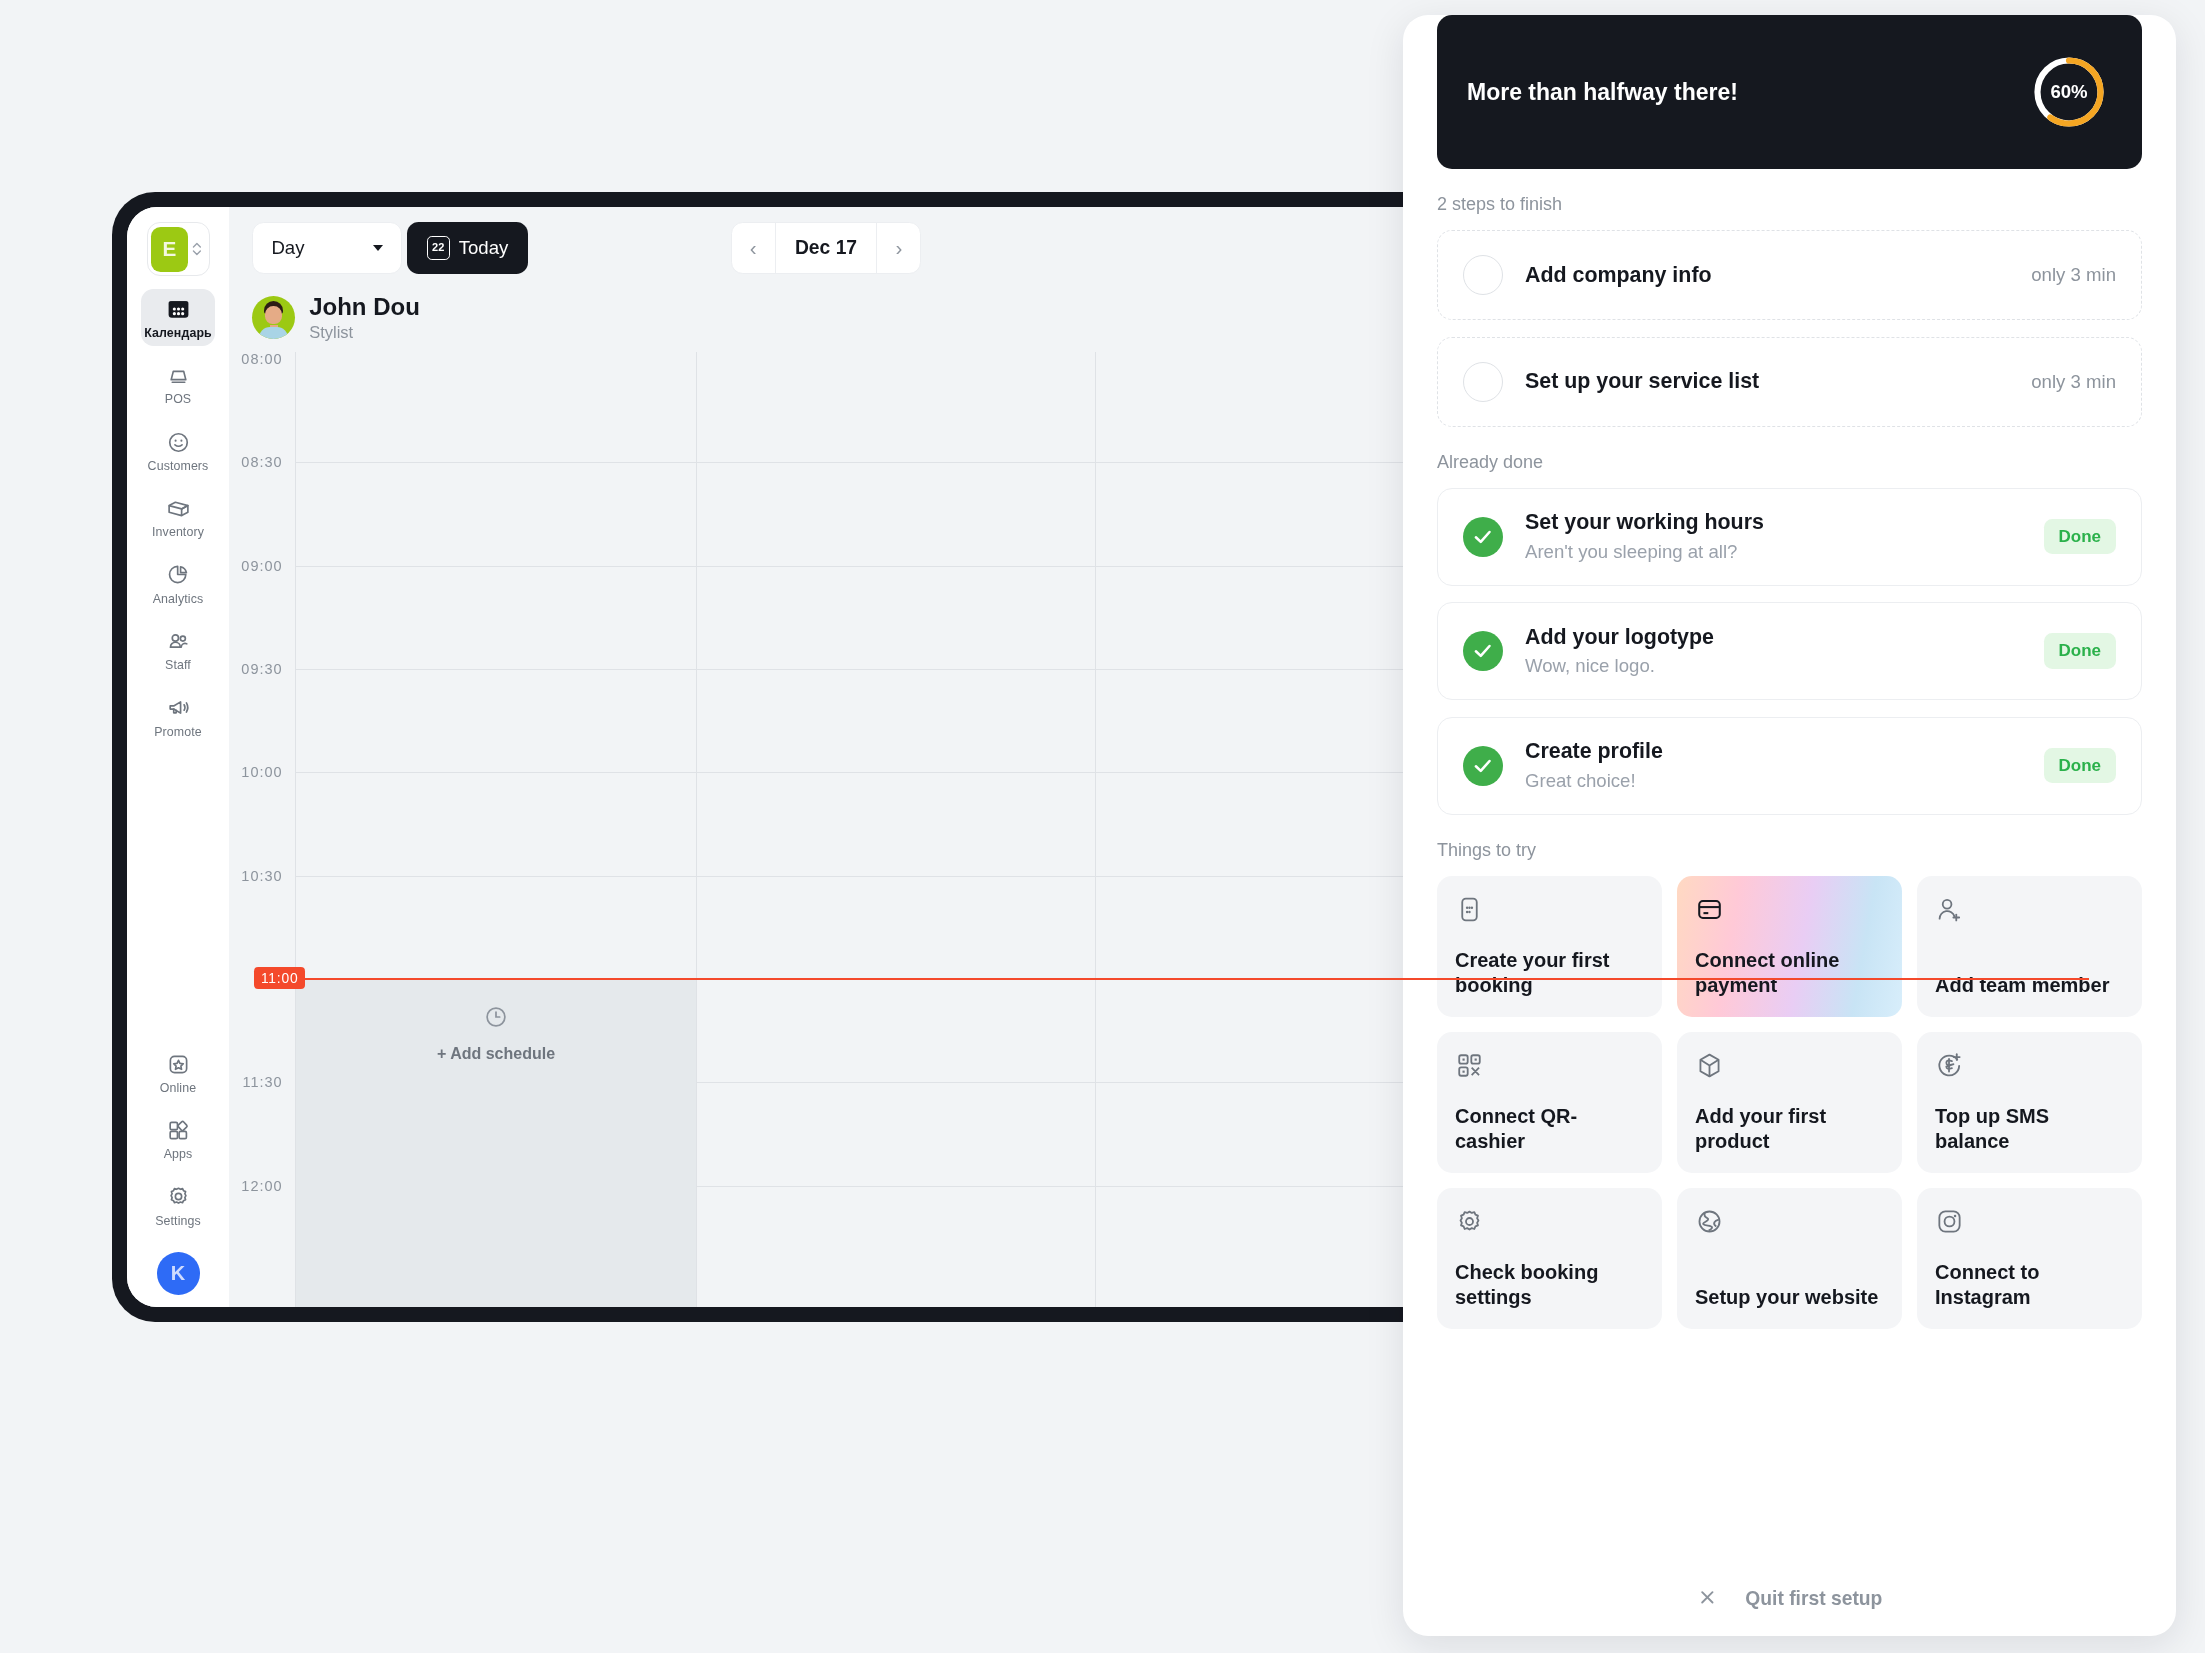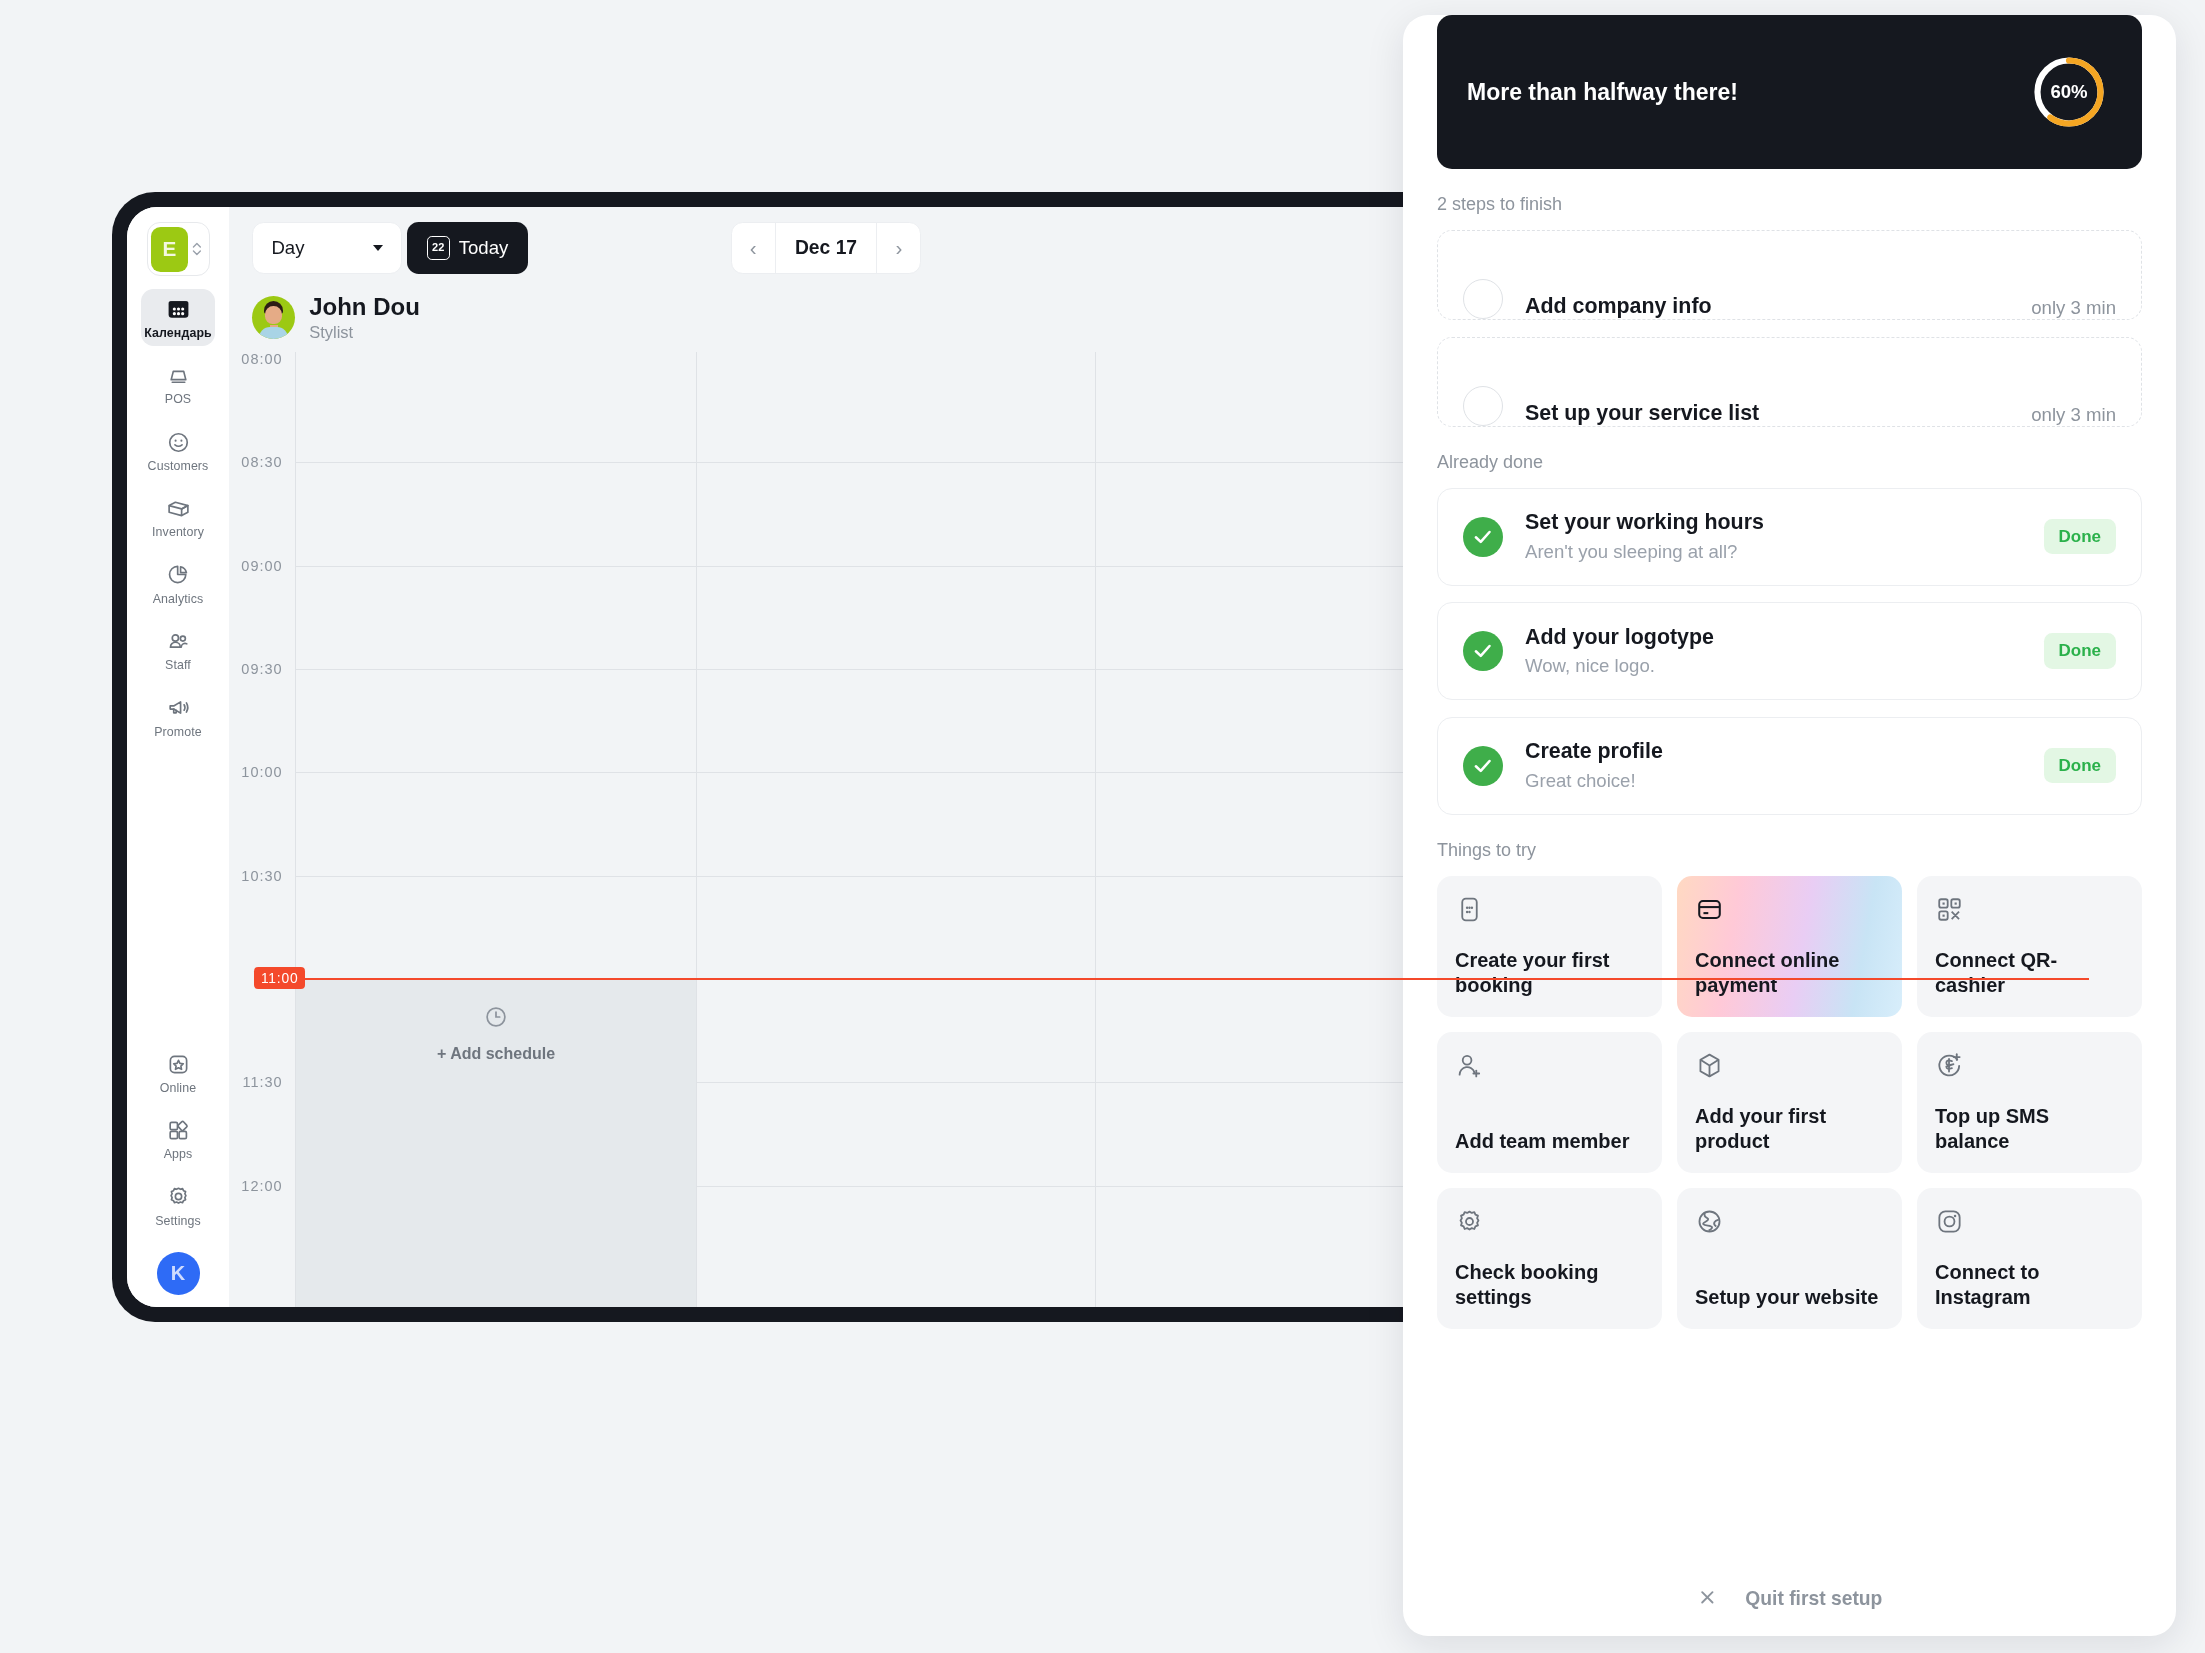--- a/index.html
+++ b/index.html
@@ -230,21 +230,21 @@
     position:absolute; inset:0; display:flex;align-items:center;justify-content:center;
     font-size: 18.6px; font-weight: 700; color:#fff;
   }
 
   .section-label {
     font-size: 18px; color: #8d949d; font-weight: 500;
     margin: 25px 0 15px;
   }
   .todo-card {
     border: 1.4px dashed #dfe2e6; border-radius: 15px;
-    height: 90px; display: flex; align-items: flex-end; padding: 0 25px;
+    height: 90px; display: flex; align-items: center; padding: 0 25px;
     margin-bottom: 16.5px; cursor: pointer;
   }
   .circle-empty {
     width: 40px; height: 40px; border-radius: 50%; border: 1.4px solid #dfe2e6;
     flex: 0 0 40px;
   }
   .todo-title { font-size: 21.4px; font-weight: 700; color:#15181f; margin-left: 22px; }
   .todo-time { margin-left: auto; font-size: 18.6px; color:#8d949d; }
 
   .done-card {
@@ -620,43 +620,43 @@
                 <rect x="3.5" y="5" width="17" height="14" rx="3"></rect>
                 <line x1="3.5" y1="10" x2="20.5" y2="10"></line>
                 <line x1="7" y1="15" x2="11" y2="15"></line>
               </svg>
           </span>
           <span class="try-label">Connect online payment</span>
         </div>
 
         <div class="try-card">
           <span class="try-icon">
+            <svg viewBox="0 0 24 24" fill="none" stroke="#6e757e" stroke-width="1.5" stroke-linecap="round">
+                <circle cx="10" cy="7.6" r="3.6"></circle>
+                <path d="M3.8 19.6 a6.3 6.3 0 0 1 12.3 -1.9"></path>
+                <line x1="17.6" y1="16.2" x2="17.6" y2="21"></line>
+                <line x1="15.2" y1="18.6" x2="20" y2="18.6"></line>
+              </svg>
+          </span>
+          <span class="try-label">Add team member</span>
+        </div>
+
+        <div class="try-card">
+          <span class="try-icon">
             <svg viewBox="0 0 24 24" fill="none" stroke="#6e757e" stroke-width="1.5">
                 <rect x="3.5" y="3.5" width="7" height="7" rx="1.6"></rect>
                 <rect x="6.2" y="6.2" width="1.8" height="1.8" fill="#6e757e" stroke="none"></rect>
                 <rect x="13.5" y="3.5" width="7" height="7" rx="1.6"></rect>
                 <rect x="16.2" y="6.2" width="1.8" height="1.8" fill="#6e757e" stroke="none"></rect>
                 <rect x="3.5" y="13.5" width="7" height="7" rx="1.6"></rect>
                 <rect x="6.2" y="16.2" width="1.8" height="1.8" fill="#6e757e" stroke="none"></rect>
                 <path d="M13.8 13.8 l3 3 M19.9 13.8 l-3 3 M13.8 19.9 l3 -3 M19.9 19.9 l-3 -3"></path>
               </svg>
           </span>
           <span class="try-label">Connect QR-cashier</span>
-        </div>
-
-        <div class="try-card">
-          <span class="try-icon">
-            <svg viewBox="0 0 24 24" fill="none" stroke="#6e757e" stroke-width="1.5" stroke-linecap="round">
-                <circle cx="10" cy="7.6" r="3.6"></circle>
-                <path d="M3.8 19.6 a6.3 6.3 0 0 1 12.3 -1.9"></path>
-                <line x1="17.6" y1="16.2" x2="17.6" y2="21"></line>
-                <line x1="15.2" y1="18.6" x2="20" y2="18.6"></line>
-              </svg>
-          </span>
-          <span class="try-label">Add team member</span>
         </div>
 
         <div class="try-card">
           <span class="try-icon">
             <svg viewBox="0 0 24 24" fill="none" stroke="#6e757e" stroke-width="1.5" stroke-linejoin="round">
                 <path d="M12 3 l7.5 4.3 v9.4 L12 21 l-7.5 -4.3 V7.3 z"></path>
                 <path d="M12 12 l7.5 -4.7 M12 12 v9 M12 12 L4.5 7.3"></path>
               </svg>
           </span>
           <span class="try-label">Add your first product</span>

